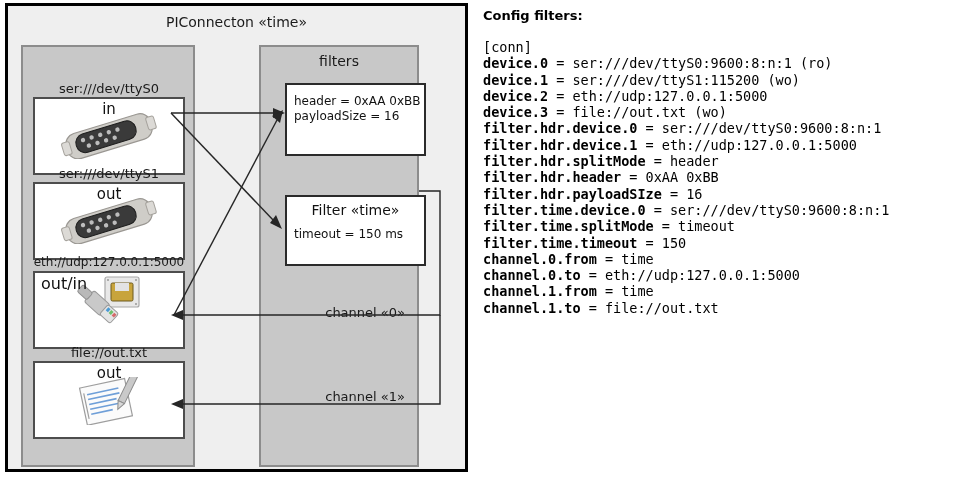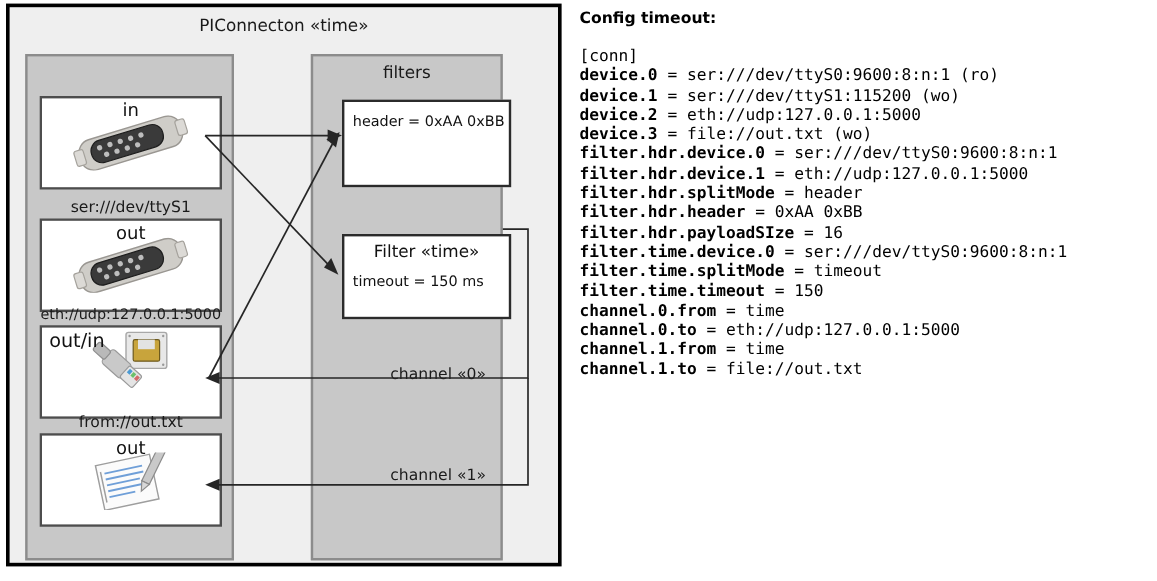--- a/index.html
+++ b/index.html
@@ -101,20 +101,21 @@
 </head>
 <body>
 
 <div id="diagram">
 
   <div id="diagram-title">PIConnecton «time»</div>
 
   <div id="devices-panel" class="panel">
 
     <div class="device" id="dev-ttyS0">
+      <div class="device-label">ser:///dev/ttyS0</div>
       <div class="device-box">
         <div class="device-dir">in</div>
         <svg class="icon" width="110" height="46" viewBox="0 0 110 46" style="left:20px;top:14px;">
           <g transform="rotate(-17 55 23)">
             <rect x="10" y="10" width="88" height="26" rx="11" fill="#cfcdc8" stroke="#9a9792" stroke-width="1.2"></rect>
             <rect x="20" y="13" width="62" height="19" rx="9" fill="#3a3a3a" stroke="#1e1e1e" stroke-width="1"></rect>
             <g fill="#bdbdbd">
               <circle cx="28" cy="19" r="2.2"></circle>
                 <circle cx="37" cy="19" r="2.2"></circle>
               <circle cx="46" cy="19" r="2.2"></circle>
@@ -176,21 +177,21 @@
             <rect x="30" y="31" width="3" height="4" fill="#4a9ad4"></rect>
             <rect x="34" y="31" width="3" height="4" fill="#6cc06c"></rect>
             <rect x="38" y="31" width="3" height="4" fill="#d46a6a"></rect>
             <rect x="-4" y="31" width="13" height="9" rx="2" fill="#b9b9b9" stroke="#8f8f8f" stroke-width="1"></rect>
           </g>
         </svg>
       </div>
     </div>
 
     <div class="device" id="dev-file">
-      <div class="device-label">from://out.txt</div>
+      <div class="device-label">file://out.txt</div>
       <div class="device-box">
         <div class="device-dir">out</div>
         <svg class="icon" width="100" height="48" viewBox="0 0 100 48" style="left:30px;top:14px;">
           <g transform="rotate(-12 50 24)">
             <rect x="18" y="4" width="46" height="38" fill="#fbfbfb" stroke="#9e9e9e" stroke-width="1.2"></rect>
             <g stroke="#6f9fd8" stroke-width="1.6">
               <line x1="24" y1="12" x2="56" y2="12"></line>
                 <line x1="24" y1="17" x2="56" y2="17"></line>
               <line x1="24" y1="22" x2="52" y2="22"></line>
                 <line x1="24" y1="27" x2="56" y2="27"></line>
@@ -209,20 +210,21 @@
       </div>
     </div>
   </div>
 
   <div id="filters-panel" class="panel">
     <div class="panel-title">filters</div>
 
     <div class="filter-box" id="filter-hdr">
       <div class="filter-props">
         <div>header = 0xAA 0xBB</div>
+        <div>payloadSize = 16</div>
       </div>
     </div>
 
     <div class="filter-box" id="filter-time">
       <div class="filter-title">Filter «time»</div>
       <div class="filter-props">
         <div>timeout = 150 ms</div>
       </div>
     </div>
 
@@ -253,15 +255,15 @@
     </g>
 
     <g>
       <path class="wire" d="M 432 309 L 432 398 L 173 398"></path>
       <polygon class="wire-head" points="163,398 175,393 175,403"></polygon>
     </g>
   </svg>
 </div>
 
 <div id="config">
-  <div id="config-heading">Config timeout:</div>
+  <div id="config-heading">Config filters:</div>
   <div id="config-lines"><div class="cfg-line"><span>[conn]</span></div><div class="cfg-line"><span class="cfg-key">device.0</span><span> = ser:///dev/ttyS0:9600:8:n:1 (ro)</span></div><div class="cfg-line"><span class="cfg-key">device.1</span><span> = ser:///dev/ttyS1:115200 (wo)</span></div><div class="cfg-line"><span class="cfg-key">device.2</span><span> = eth://udp:127.0.0.1:5000</span></div><div class="cfg-line"><span class="cfg-key">device.3</span><span> = file://out.txt (wo)</span></div><div class="cfg-line"><span class="cfg-key">filter.hdr.device.0</span><span> = ser:///dev/ttyS0:9600:8:n:1</span></div><div class="cfg-line"><span class="cfg-key">filter.hdr.device.1</span><span> = eth://udp:127.0.0.1:5000</span></div><div class="cfg-line"><span class="cfg-key">filter.hdr.splitMode</span><span> = header</span></div><div class="cfg-line"><span class="cfg-key">filter.hdr.header</span><span> = 0xAA 0xBB</span></div><div class="cfg-line"><span class="cfg-key">filter.hdr.payloadSIze</span><span> = 16</span></div><div class="cfg-line"><span class="cfg-key">filter.time.device.0</span><span> = ser:///dev/ttyS0:9600:8:n:1</span></div><div class="cfg-line"><span class="cfg-key">filter.time.splitMode</span><span> = timeout</span></div><div class="cfg-line"><span class="cfg-key">filter.time.timeout</span><span> = 150</span></div><div class="cfg-line"><span class="cfg-key">channel.0.from</span><span> = time</span></div><div class="cfg-line"><span class="cfg-key">channel.0.to</span><span> = eth://udp:127.0.0.1:5000</span></div><div class="cfg-line"><span class="cfg-key">channel.1.from</span><span> = time</span></div><div class="cfg-line"><span class="cfg-key">channel.1.to</span><span> = file://out.txt</span></div></div>
 </div>
 
 </body></html>

